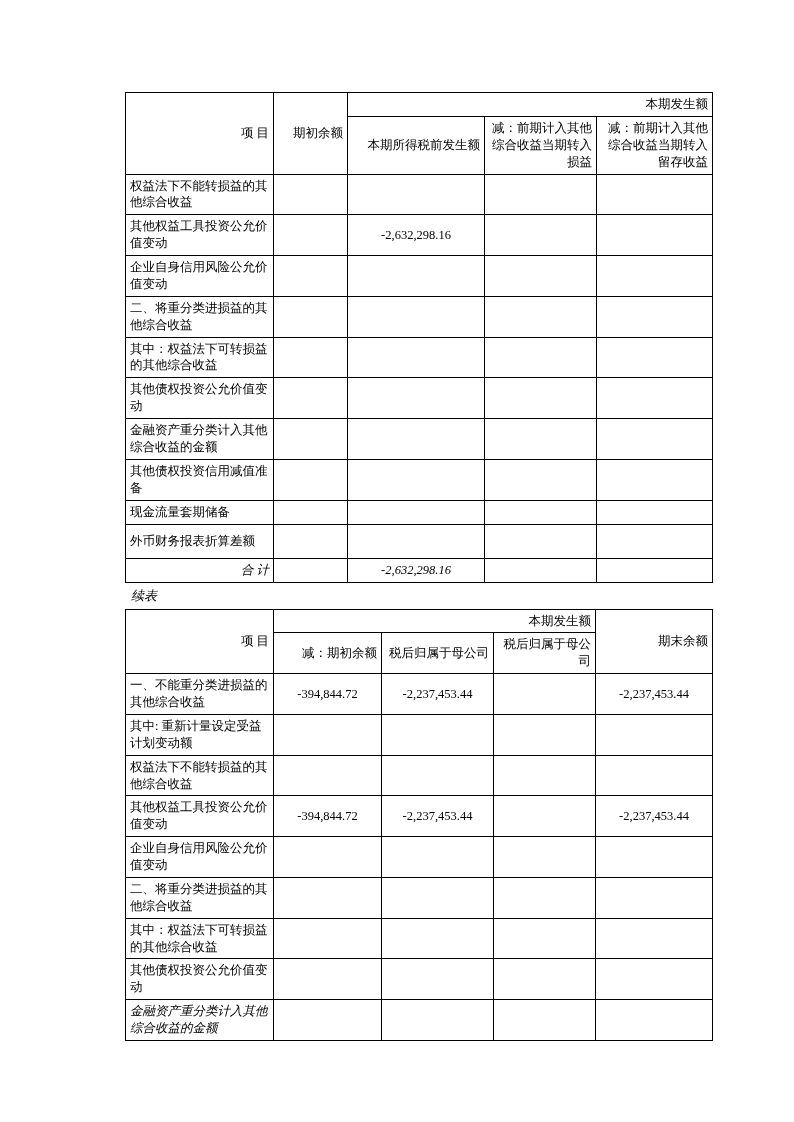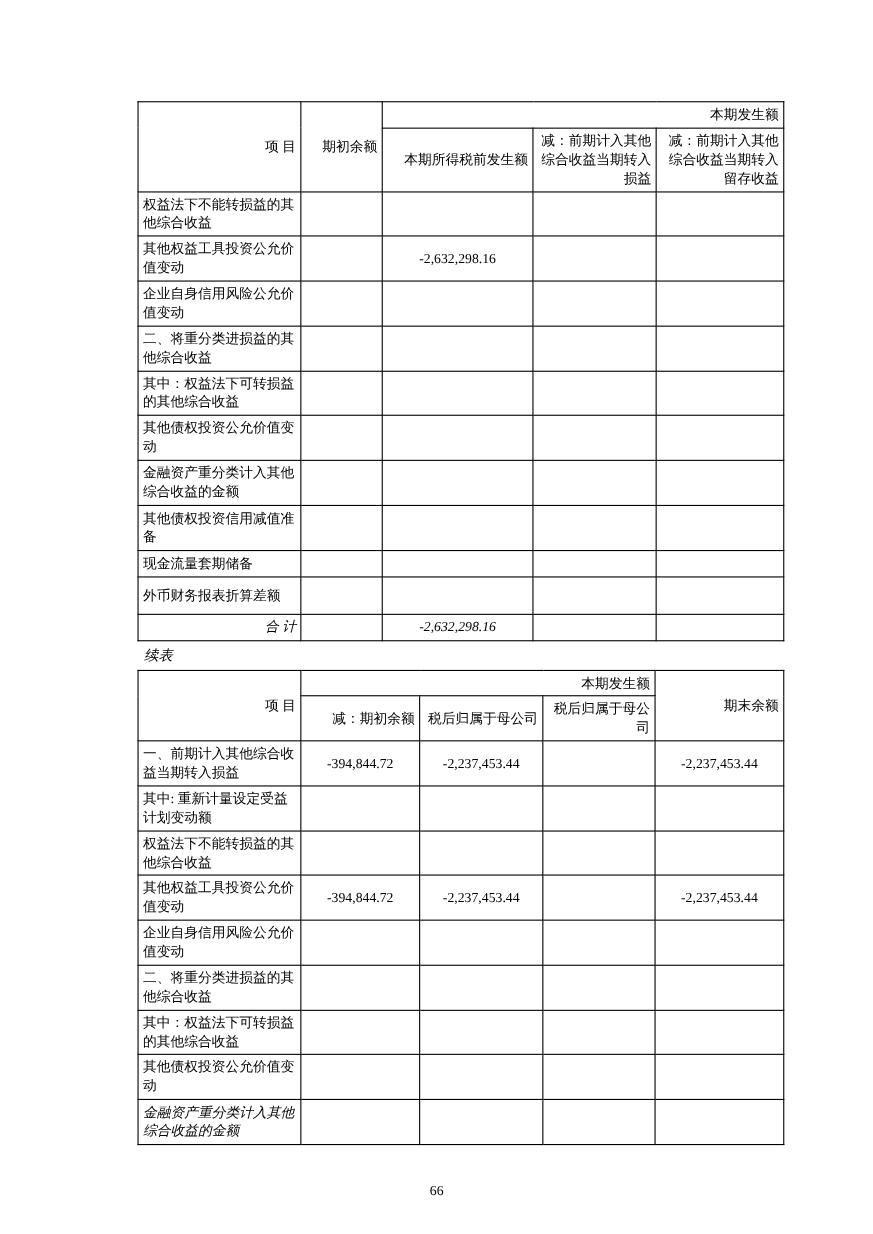--- a/index.html
+++ b/index.html
@@ -200,21 +200,21 @@
         <td class="c-head" colspan="3">本期发生额</td>
         <td class="c-head" rowspan="2">期末余额</td>
       </tr>
       <tr class="hdr-tall">
         <td class="c-head">减：期初余额</td>
         <td class="c-head">税后归属于母公司</td>
         <td class="c-head">税后归属于母公司</td>
       </tr>
 
       <tr class="tall">
-        <td class="c-item">一、前期计入其他综合收益当期转入损益</td>
+        <td class="c-item">一、不能重分类进损益的其他综合收益</td>
         <td class="c-num">-394,844.72</td>
         <td class="c-num">-2,237,453.44</td>
         <td class="c-num"></td>
         <td class="c-num">-2,237,453.44</td>
       </tr>
       <tr class="tall">
         <td class="c-item">其中: 重新计量设定受益计划变动额</td>
         <td class="c-num"></td>
         <td class="c-num"></td>
         <td class="c-num"></td>
@@ -265,14 +265,13 @@
       <tr class="tall thick-bottom">
         <td class="c-item">金融资产重分类计入其他综合收益的金额</td>
         <td class="c-num"></td>
         <td class="c-num"></td>
         <td class="c-num"></td>
         <td class="c-num"></td>
       </tr>
     </tbody>
   </table>
 
-  <div class="pagenum">66</div>
 </div>
 
 </body></html>

